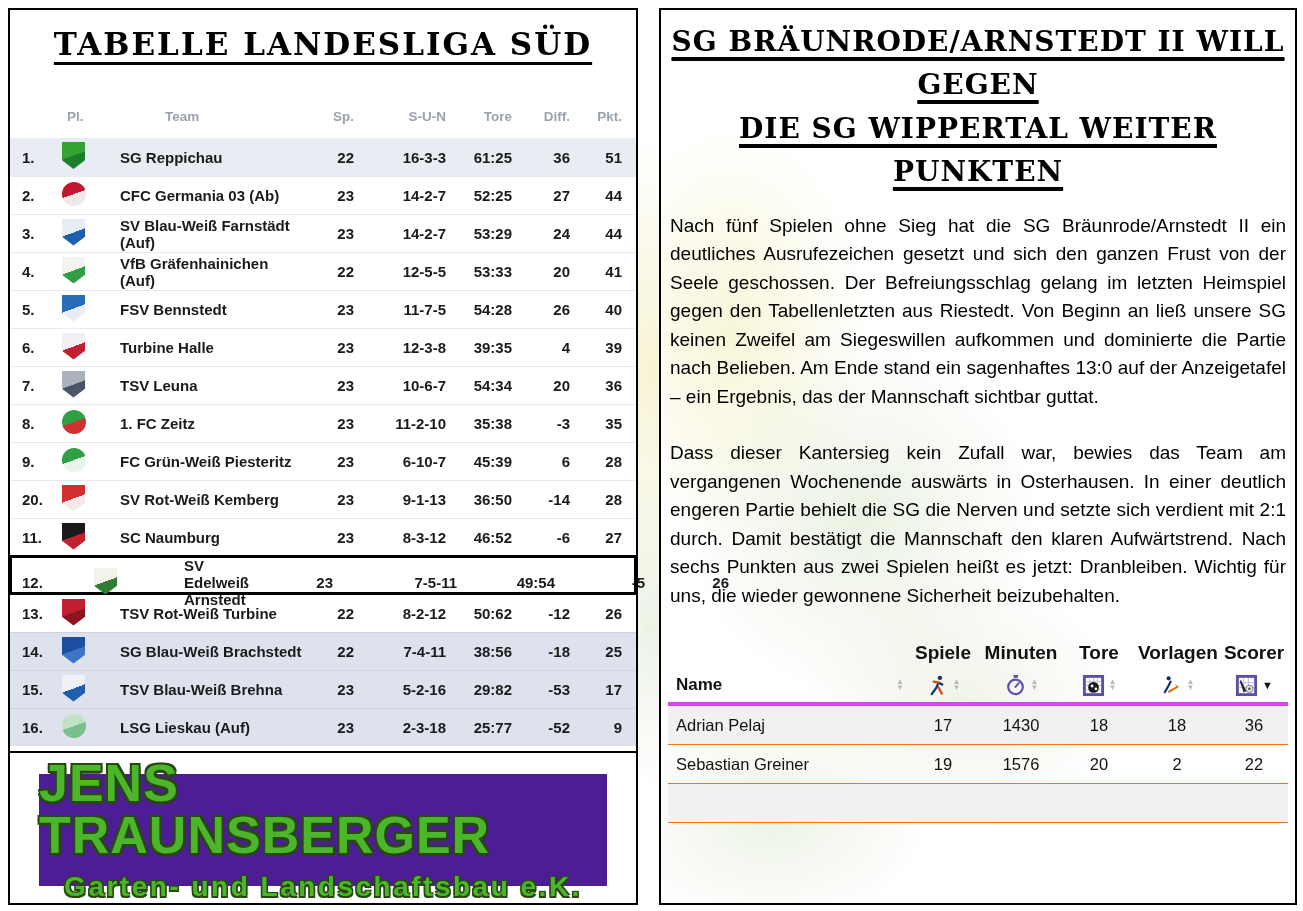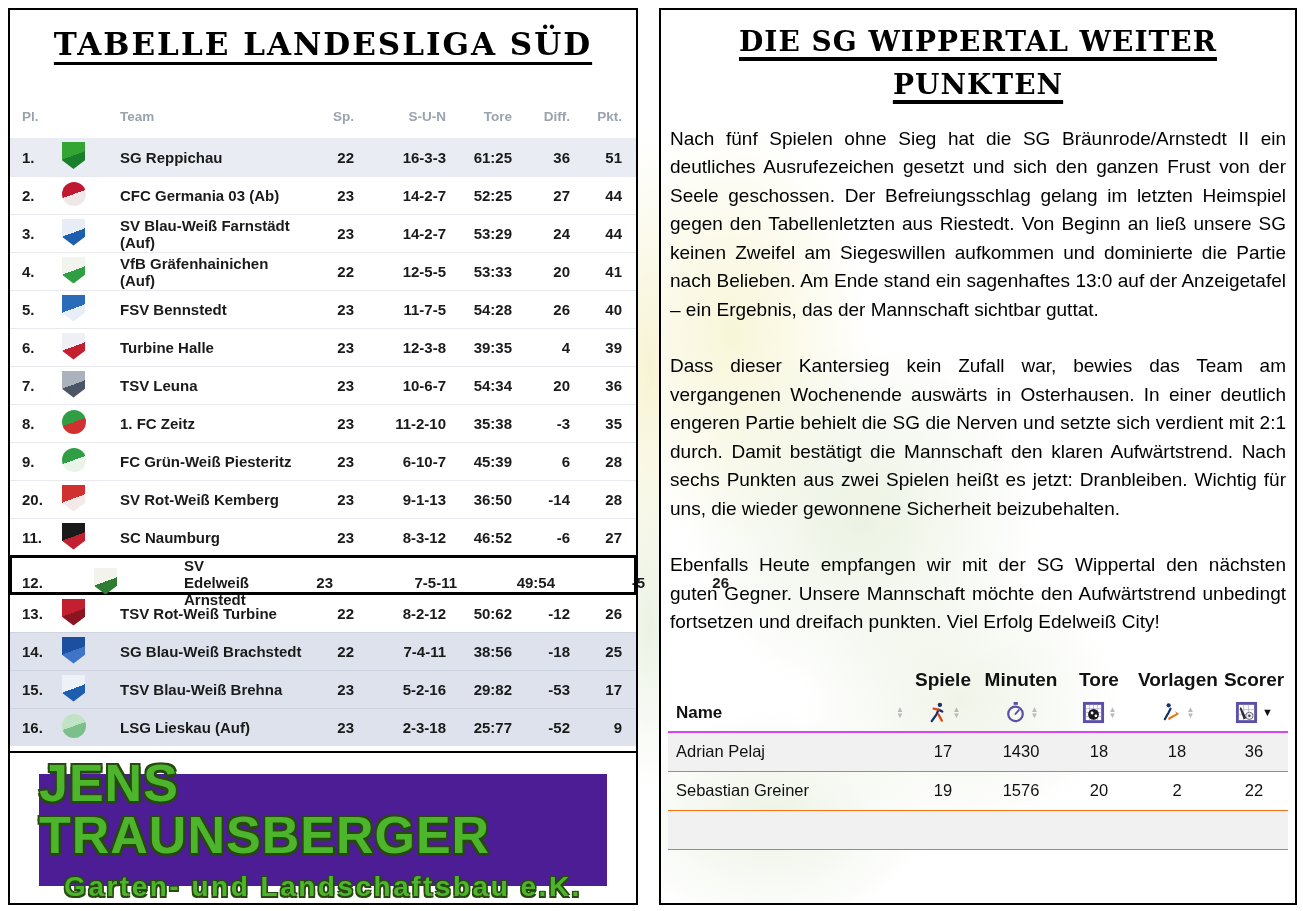--- a/index.html
+++ b/index.html
@@ -9,21 +9,21 @@
   .panel{position:absolute;background:#fff;border:2px solid #000;box-sizing:border-box;}
 
   
   #league-box{left:8px;top:8px;width:630px;height:884px;}
   .display-title{font-family:"DejaVu Serif","Liberation Serif",serif;font-weight:bold;
      text-align:center;letter-spacing:2px;text-decoration:underline;
      text-decoration-thickness:3px;text-underline-offset:7px;color:#000;}
   #league-title{font-size:31px;margin-top:16px;}
   .lgrid{display:grid;grid-template-columns:40px 58px 1fr 52px 92px 66px 58px 52px;
      align-items:center;padding:0 14px 0 12px;box-sizing:border-box;}
-  #league-header{height:44px;margin-top:32px;color:#9aa3ad;font-size:13.5px;font-weight:600;}
+  #league-header{height:44px;margin-top:32px;color:#9aa3ad;font-size:13.5px;font-weight:600;margin-left:45px;}
   .num{text-align:right;}
   .lrow{height:38px;font-size:15px;font-weight:600;color:#1a1a1a;border-top:1px solid #e7e9ee;position:relative;}
   .lrow.zone-top{background:#e9ecf2;border-top:none;}
   .lrow.zone-bottom{background:#dde2ec;border-top-color:#cdd3e0;}
   .lrow.marked{outline:3px solid #000;outline-offset:-2px;z-index:2;gap:32px;}
   .crest{width:23px;height:27px;display:inline-block;
      clip-path:polygon(0 0,100% 0,100% 68%,50% 100%,0 68%);}
   .crest.circle{clip-path:none;border-radius:50%;height:24px;width:24px;}
 
   
@@ -41,21 +41,21 @@
   #article-title div{text-decoration:underline;text-decoration-thickness:3px;text-underline-offset:6px;}
   #article-text{position:relative;z-index:1;margin:18px 9px 0 9px;font-size:19px;line-height:1.5;
      text-align:justify;color:#000;}
   #article-text p{margin:0 0 28px 0;}
 
   
   #stats-table{position:relative;z-index:1;margin:0 7px;}
   .sgrid{display:grid;grid-template-columns:236px 78px 78px 78px 78px 76px;align-items:center;box-sizing:border-box;}
   #stats-collabels{height:30px;font-size:19px;font-weight:700;}
   #stats-collabels .slabel{text-align:center;}
-  #stats-iconrow{height:38px;border-bottom:2px solid #d946ef;}
+  #stats-iconrow{height:38px;border-bottom:4px solid #d946ef;}
   #stats-name-h{font-size:17px;font-weight:700;display:flex;align-items:center;gap:6px;padding-left:8px;justify-content:space-between;}
   .iconcell{display:flex;align-items:center;justify-content:center;gap:4px;}
   .sorter{display:flex;flex-direction:column;line-height:6px;font-size:8px;color:#b9b9b9;}
   .sort-active{font-size:11px;color:#111;line-height:11px;}
   .srow{height:39px;font-size:16.5px;color:#111;border-bottom:1px solid #f97316;}
   .srow:nth-child(odd){background:#f1f1f1;}
   .srow .sname{padding-left:8px;}
   .srow .sval{text-align:center;}
   .sicon{width:23px;height:23px;}
 </style>
@@ -268,27 +268,27 @@
   </div>
 
   <div class="panel" id="article-box">
 
     <div class="wm" style="left:-70px;top:110px;width:280px;height:430px;background:radial-gradient(ellipse at center,rgba(242,238,184,0.55),rgba(242,238,184,0) 70%);"></div>
     <div class="wm" style="left:20px;top:330px;width:360px;height:360px;background:radial-gradient(ellipse at center,rgba(216,229,198,0.5),rgba(216,229,198,0) 70%);"></div>
     <div class="wm" style="left:140px;top:560px;width:320px;height:260px;background:radial-gradient(ellipse at center,rgba(224,233,209,0.5),rgba(224,233,209,0) 70%);"></div>
     <div class="wm" style="left:-50px;top:700px;width:320px;height:220px;background:radial-gradient(ellipse at center,rgba(214,228,198,0.45),rgba(214,228,198,0) 70%);"></div>
 
     <div class="display-title" id="article-title">
+      <div>SG BRÄUNRODE/ARNSTEDT II WILL GEGEN</div>
       <div>DIE SG WIPPERTAL WEITER PUNKTEN</div>
     </div>
 
     <div id="article-text">
       <p>Nach fünf Spielen ohne Sieg hat die SG Bräunrode/Arnstedt II ein deutliches Ausrufezeichen gesetzt und sich den ganzen Frust von der Seele geschossen. Der Befreiungsschlag gelang im letzten Heimspiel gegen den Tabellenletzten aus Riestedt. Von Beginn an ließ unsere SG keinen Zweifel am Siegeswillen aufkommen und dominierte die Partie nach Belieben. Am Ende stand ein sagenhaftes 13:0 auf der Anzeigetafel – ein Ergebnis, das der Mannschaft sichtbar guttat.</p>
       <p>Dass dieser Kantersieg kein Zufall war, bewies das Team am vergangenen Wochenende auswärts in Osterhausen. In einer deutlich engeren Partie behielt die SG die Nerven und setzte sich verdient mit 2:1 durch. Damit bestätigt die Mannschaft den klaren Aufwärtstrend. Nach sechs Punkten aus zwei Spielen heißt es jetzt: Dranbleiben. Wichtig für uns, die wieder gewonnene Sicherheit beizubehalten.</p>
-      <p>Ebenfalls Heute empfangen wir mit der SG Wippertal den nächsten guten Gegner. Unsere Mannschaft möchte den Aufwärtstrend unbedingt fortsetzen und dreifach punkten. Viel Erfolg Edelweiß City!</p>
     </div>
 
     <div id="stats-table">
       <div class="sgrid" id="stats-collabels">
         <div></div>
         <div class="slabel">Spiele</div>
         <div class="slabel">Minuten</div>
         <div class="slabel">Tore</div>
         <div class="slabel">Vorlagen</div>
         <div class="slabel">Scorer</div>

